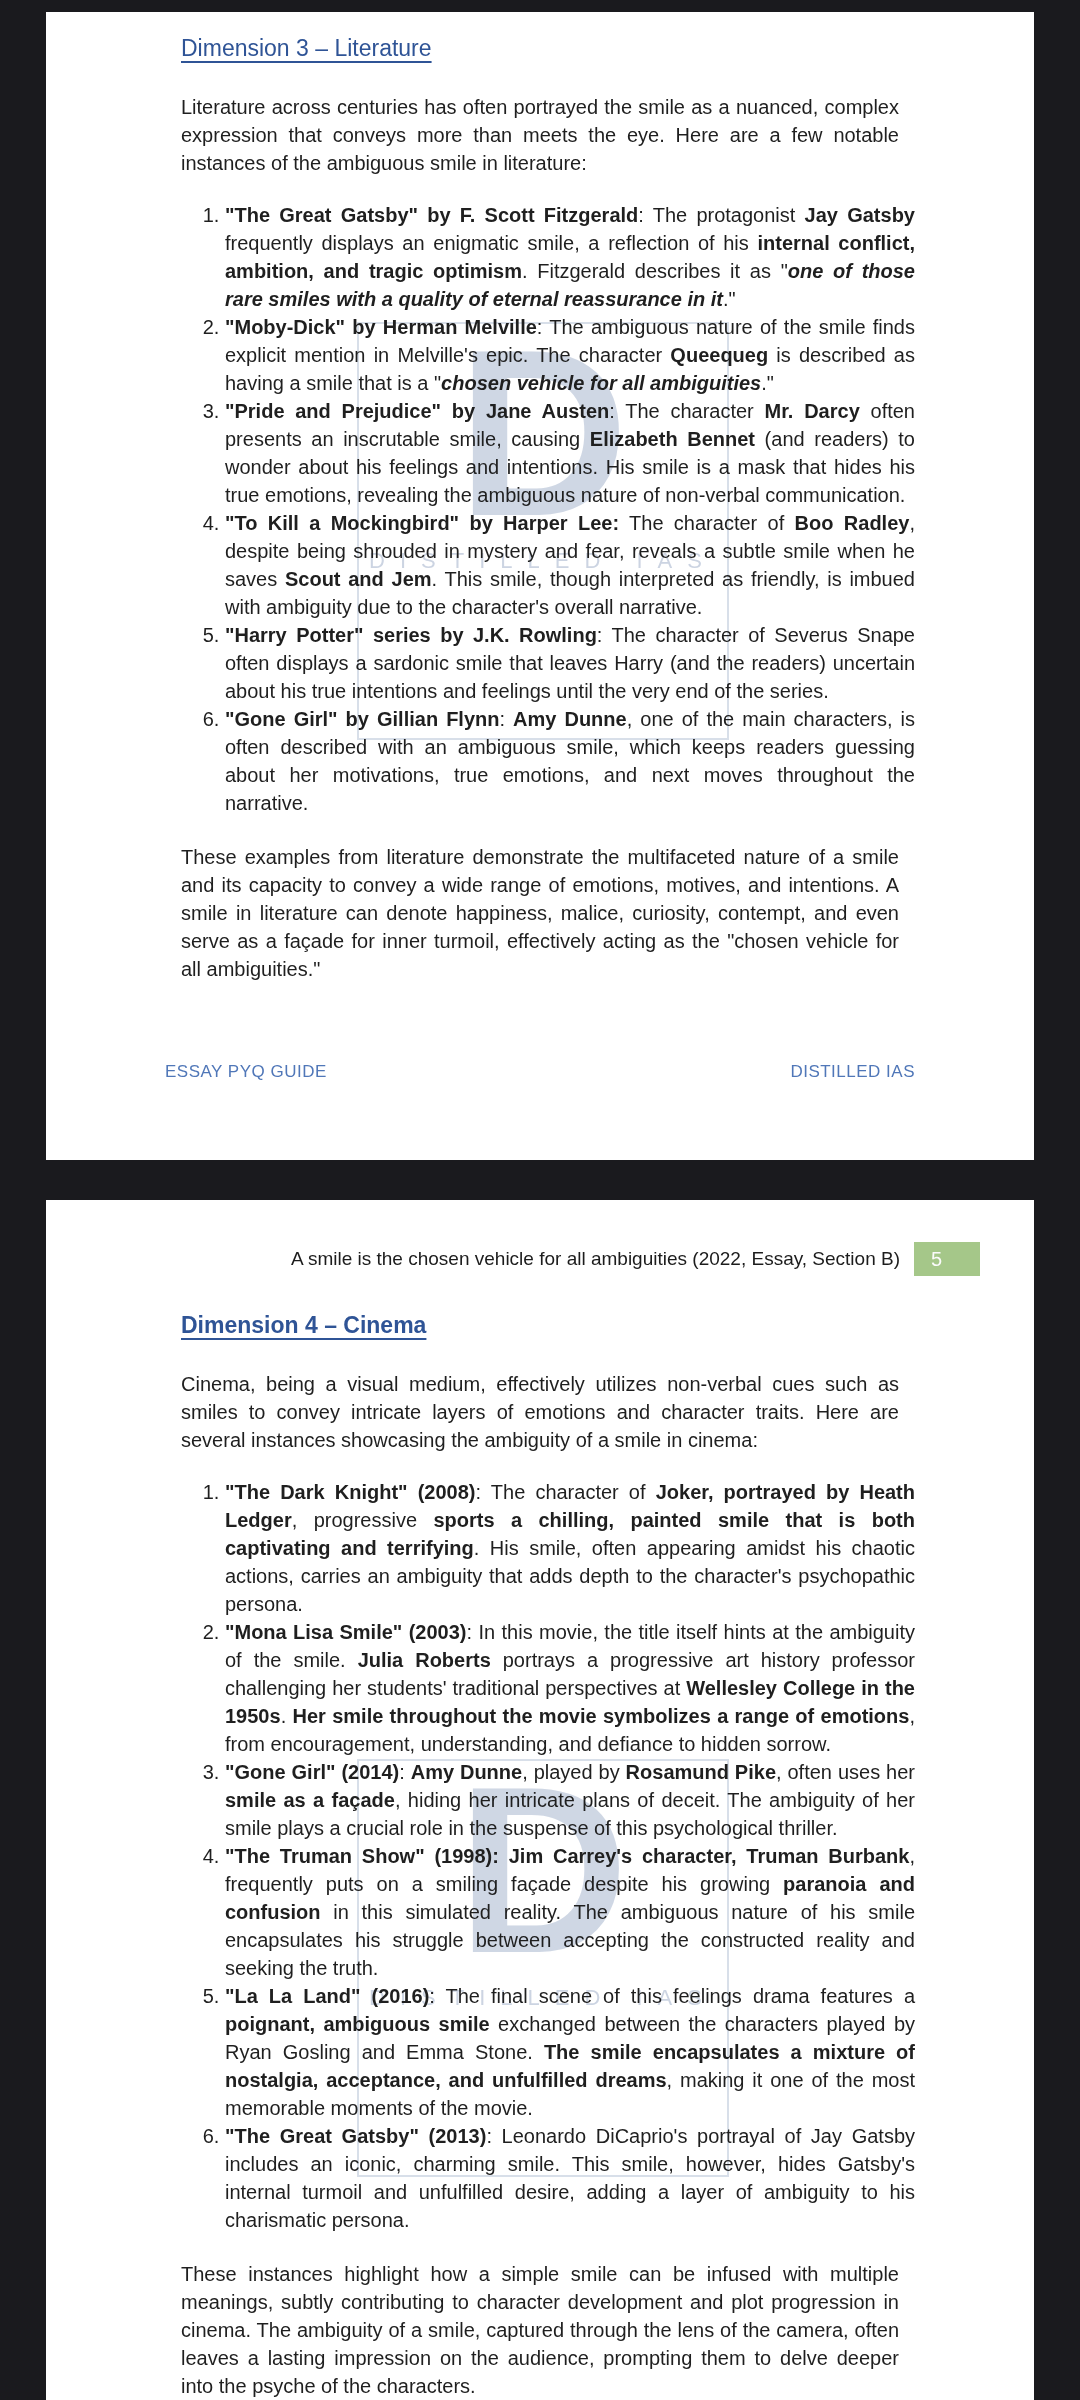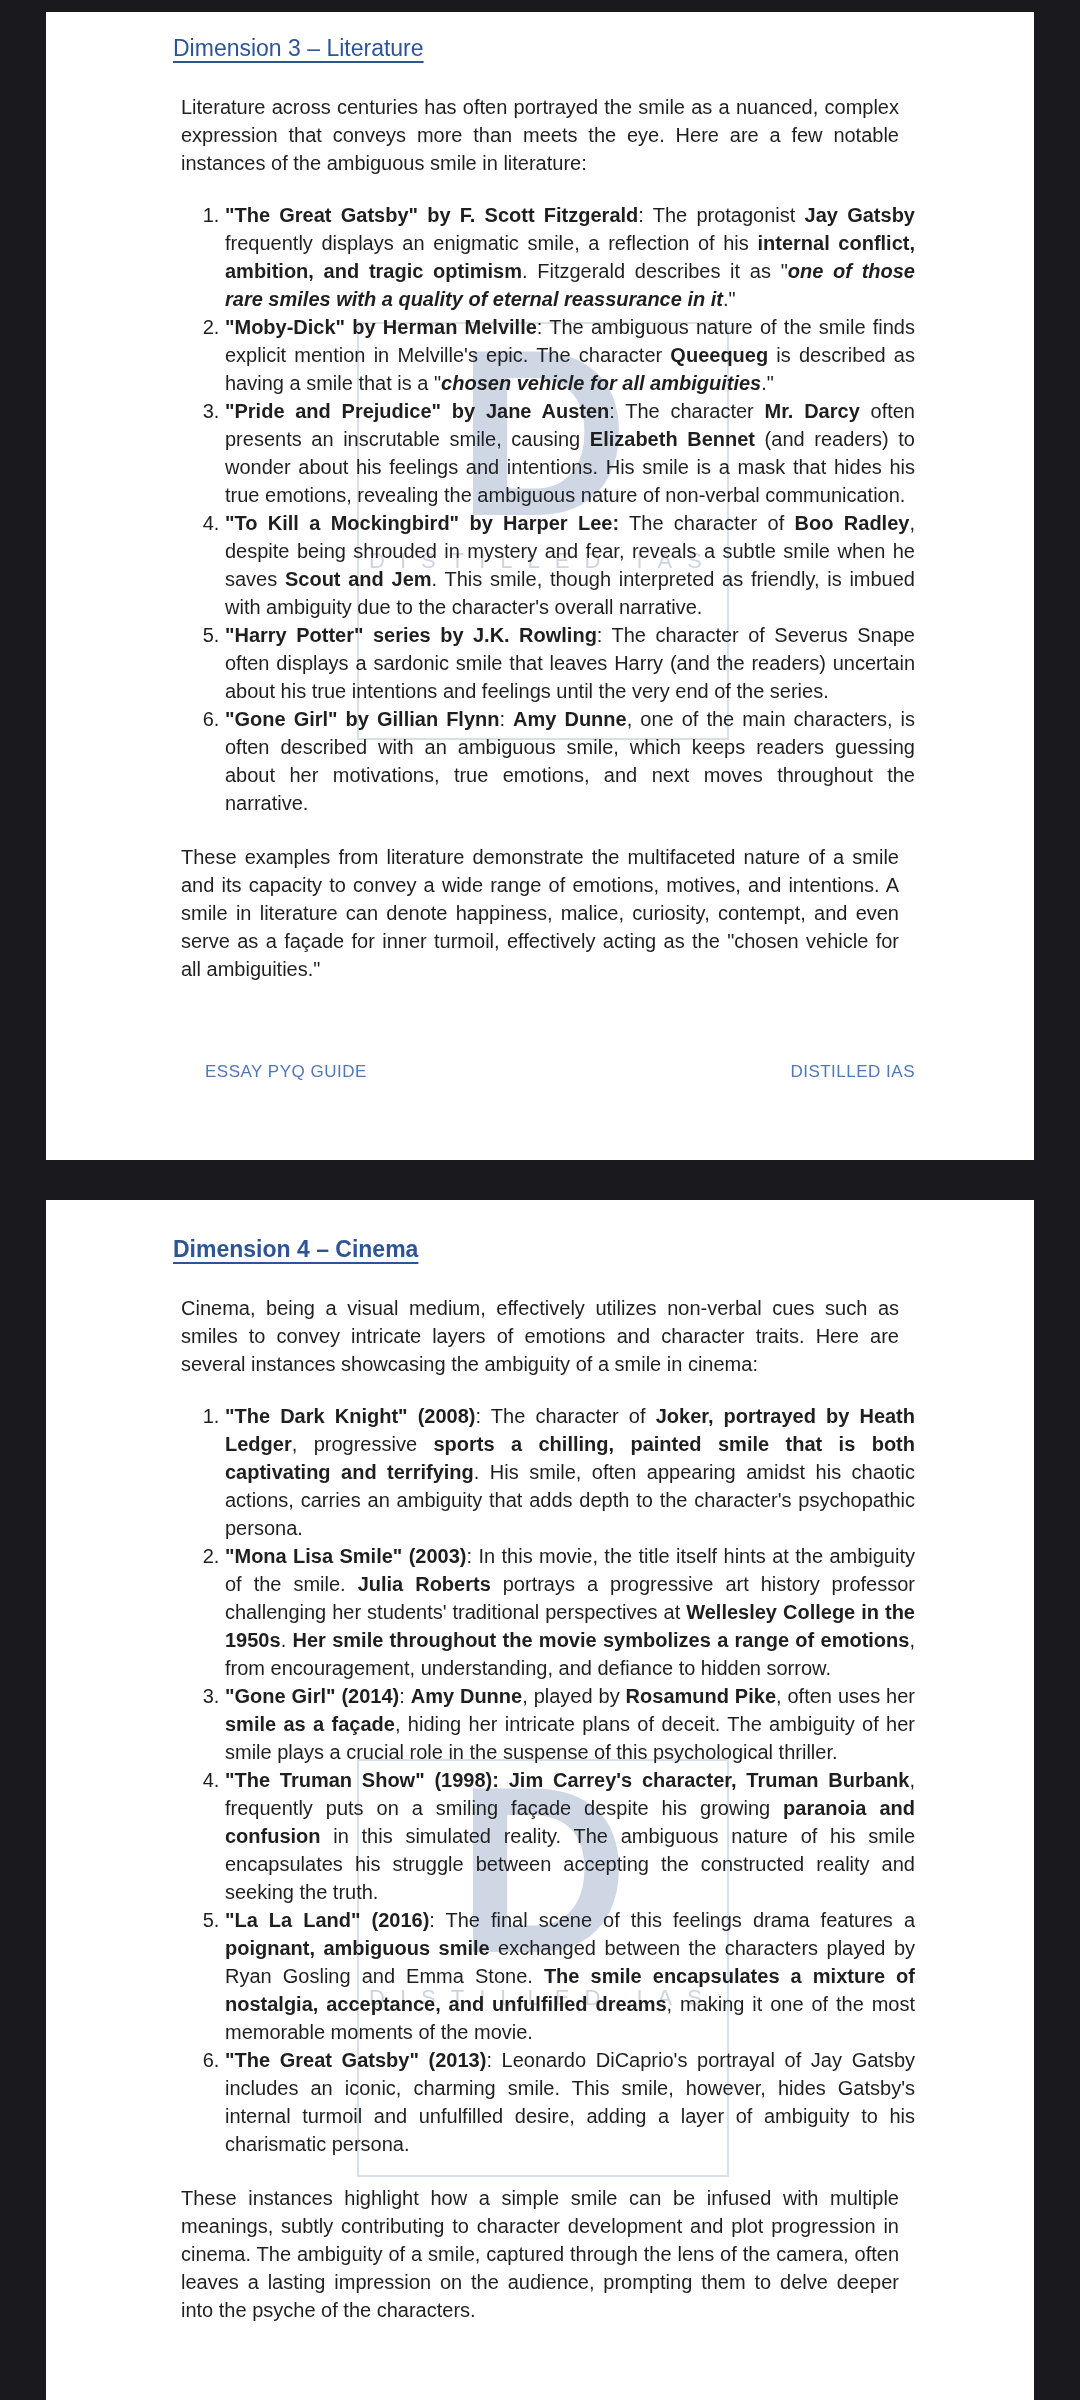--- a/index.html
+++ b/index.html
@@ -28,21 +28,21 @@
     line-height:28px;
   }
   .doc-heading{
     color:#2F5496;
     font-size:23px;
     line-height:30px;
     font-weight:normal;
     text-decoration:underline;
     text-underline-offset:5px;
     text-decoration-thickness:1.5px;
-    margin:0 0 0 8px;
+    margin:0 0 0 16px;
   }
   .para{
     text-align:justify;
     margin:16px;
   }
   .doc-list{
     margin:0;
     padding-left:60px;
   }
   .doc-list li{
@@ -58,21 +58,20 @@
   .mt-head2{margin-top:34px;font-weight:bold;}
   
   .footer{
     position:absolute;
     left:119px;right:119px;bottom:78px;
     display:flex;
     justify-content:space-between;
     color:#5077b8;
     font-size:17px;
     letter-spacing:0.5px;
-    margin-left:40px;
   }
   
   .p2-header{
     display:flex;
     align-items:center;
     justify-content:flex-end;
     gap:14px;
     margin-top:42px;
     margin-right:-65px;
     font-size:19px;
@@ -145,20 +144,24 @@
     <span>DISTILLED IAS</span>
   </div>
 </div>
 
 <div class="page" id="page-2">
   <div class="watermark">
     <div class="wm-letter">D</div>
     <div class="wm-text">DISTILLED IAS</div>
   </div>
   <div class="content">
+    <div class="p2-header">
+      <span>A smile is the chosen vehicle for all ambiguities (2022, Essay, Section B)</span>
+      <span class="page-badge">5</span>
+    </div>
     <h2 class="doc-heading mt-head2">Dimension 4 – Cinema</h2>
     <p class="para mt-para">Cinema, being a visual medium, effectively utilizes non-verbal cues such as smiles to convey intricate layers of emotions and character traits. Here are several instances showcasing the ambiguity of a smile in cinema:</p>
     <ol class="doc-list mt-list">
         <li><b>"The Dark Knight" (2008)</b><span>: The character of </span><b>Joker, portrayed by Heath Ledger</b><span>, progressive </span><b>sports a chilling, painted smile that is both captivating and terrifying</b><span>. His smile, often appearing amidst his chaotic actions, carries an ambiguity that adds depth to the character's psychopathic persona.</span></li>
         <li><b>"Mona Lisa Smile" (2003)</b><span>: In this movie, the title itself hints at the ambiguity of the smile. </span><b>Julia Roberts</b><span> portrays a progressive art history professor challenging her students' traditional perspectives at </span><b>Wellesley College in the 1950s</b><span>. </span><b>Her smile throughout the movie symbolizes a range of emotions</b><span>, from encouragement, understanding, and defiance to hidden sorrow.</span></li>
         <li><b>"Gone Girl" (2014)</b><span>: </span><b>Amy Dunne</b><span>, played by </span><b>Rosamund Pike</b><span>, often uses her </span><b>smile as a façade</b><span>, hiding her intricate plans of deceit. The ambiguity of her smile plays a crucial role in the suspense of this psychological thriller.</span></li>
         <li><b>"The Truman Show" (1998): Jim Carrey's character, Truman Burbank</b><span>, frequently puts on a smiling façade despite his growing </span><b>paranoia and confusion</b><span> in this simulated reality. The ambiguous nature of his smile encapsulates his struggle between accepting the constructed reality and seeking the truth.</span></li>
         <li><b>"La La Land" (2016)</b><span>: The final scene of this feelings drama features a </span><b>poignant, ambiguous smile</b><span> exchanged between the characters played by Ryan Gosling and Emma Stone. </span><b>The smile encapsulates a mixture of nostalgia, acceptance, and unfulfilled dreams</b><span>, making it one of the most memorable moments of the movie.</span></li>
         <li><b>"The Great Gatsby" (2013)</b><span>: Leonardo DiCaprio's portrayal of Jay Gatsby includes an iconic, charming smile. This smile, however, hides Gatsby's internal turmoil and unfulfilled desire, adding a layer of ambiguity to his charismatic persona.</span></li>
       </ol>

